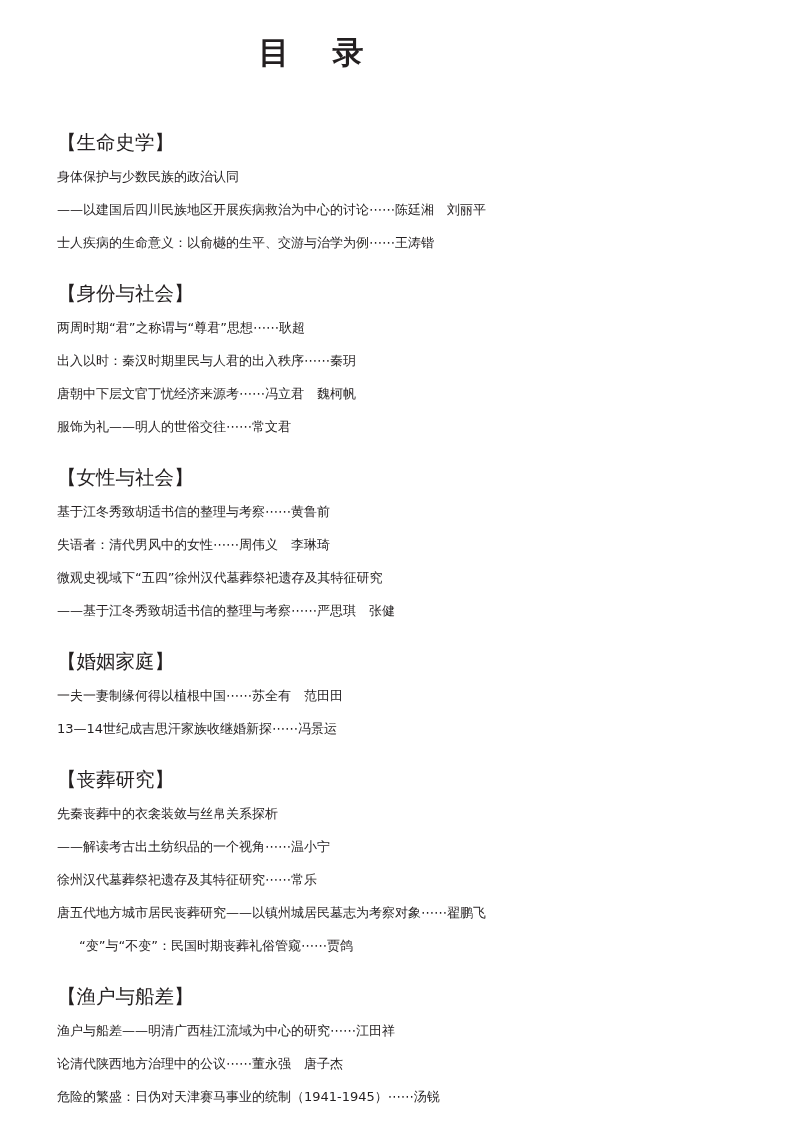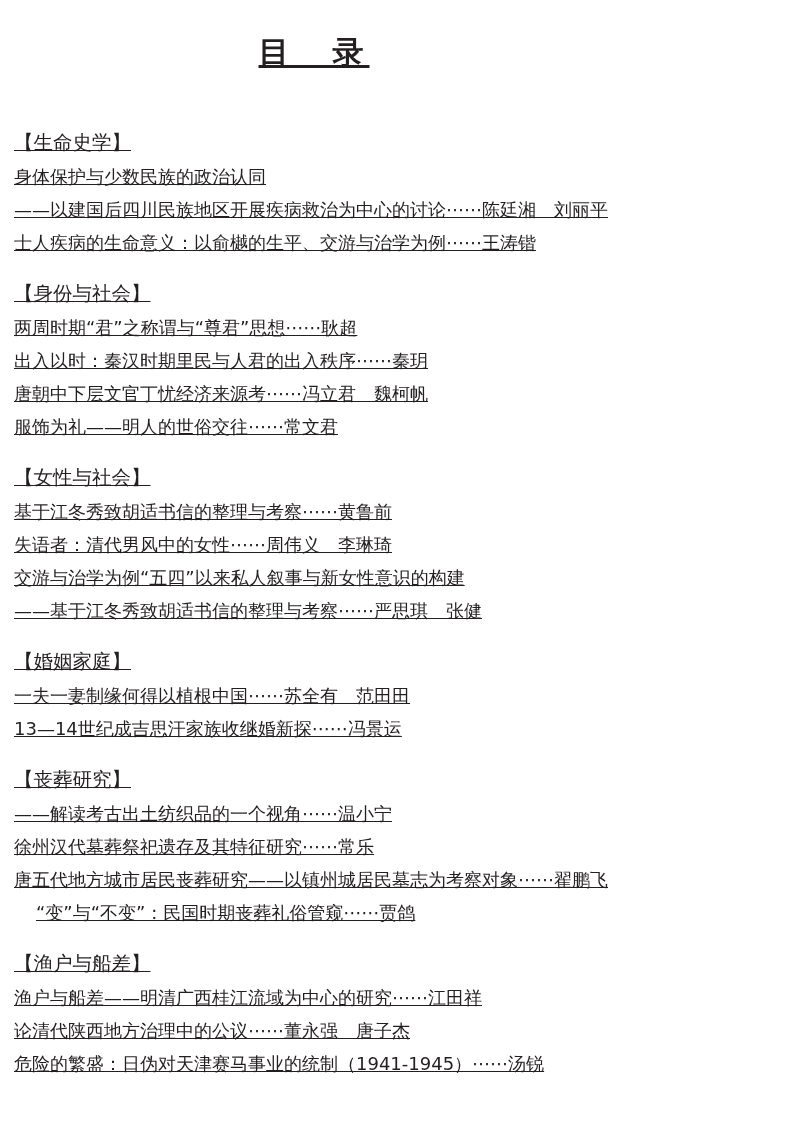--- a/index.html
+++ b/index.html
@@ -13,45 +13,45 @@
     font-family: "DejaVu Sans", "Liberation Sans", sans-serif;
     color: #231f20;
     overflow: hidden;
   }
   .page {
     width: 644px;
     height: 1140px;
     box-sizing: border-box;
     padding: 18px 30px 0 14px;
     position: relative;
-    text-decoration: underline;
   }
   .doc-title {
     text-align: center;
     font-size: 31px;
     font-weight: bold;
     letter-spacing: 6px;
     margin: 14px 0 0 0;
     color: #231f20;
     font-family: "DejaVu Serif", "Liberation Serif", serif;
   }
   .toc {
     margin-top: 52px;
   }
   .section {
     margin-bottom: 18px;
+    margin-left: 43px;
   }
   .section-heading {
     font-size: 19.5px;
     line-height: 34px;
     color: #231f20;
     white-space: nowrap;
   }
   .entry {
-    font-size: 18px;
+    font-size: 13px;
     line-height: 33px;
     color: #231f20;
     white-space: nowrap;
   }
   .entry.indent {
     padding-left: 22px;
   }
 </style>
 </head>
 <body>
@@ -69,30 +69,31 @@
         <div class="section-heading">【身份与社会】</div>
         <div class="entry">两周时期“君”之称谓与“尊君”思想⋯⋯耿超</div>
         <div class="entry">出入以时：秦汉时期里民与人君的出入秩序⋯⋯秦玥</div>
         <div class="entry">唐朝中下层文官丁忧经济来源考⋯⋯冯立君　魏柯帆</div>
         <div class="entry">服饰为礼——明人的世俗交往⋯⋯常文君</div>
       </div>
       <div class="section">
         <div class="section-heading">【女性与社会】</div>
         <div class="entry">基于江冬秀致胡适书信的整理与考察⋯⋯黄鲁前</div>
         <div class="entry">失语者：清代男风中的女性⋯⋯周伟义　李琳琦</div>
-        <div class="entry">交游与治学为例“五四”以来私人叙事与新女性意识的构建</div>
+        <div class="entry">微观史视域下“五四”徐州汉代墓葬祭祀遗存及其特征研究</div>
         <div class="entry">——基于江冬秀致胡适书信的整理与考察⋯⋯严思琪　张健</div>
       </div>
       <div class="section">
         <div class="section-heading">【婚姻家庭】</div>
         <div class="entry">一夫一妻制缘何得以植根中国⋯⋯苏全有　范田田</div>
         <div class="entry">13—14世纪成吉思汗家族收继婚新探⋯⋯冯景运</div>
       </div>
       <div class="section">
         <div class="section-heading">【丧葬研究】</div>
+        <div class="entry">先秦丧葬中的衣衾装敛与丝帛关系探析</div>
         <div class="entry">——解读考古出土纺织品的一个视角⋯⋯温小宁</div>
         <div class="entry">徐州汉代墓葬祭祀遗存及其特征研究⋯⋯常乐</div>
         <div class="entry">唐五代地方城市居民丧葬研究——以镇州城居民墓志为考察对象⋯⋯翟鹏飞</div>
         <div class="entry indent">“变”与“不变”：民国时期丧葬礼俗管窥⋯⋯贾鸽</div>
       </div>
       <div class="section">
         <div class="section-heading">【渔户与船差】</div>
         <div class="entry">渔户与船差——明清广西桂江流域为中心的研究⋯⋯江田祥</div>
         <div class="entry">论清代陕西地方治理中的公议⋯⋯董永强　唐子杰</div>
         <div class="entry">危险的繁盛：日伪对天津赛马事业的统制（1941-1945）⋯⋯汤锐</div>

